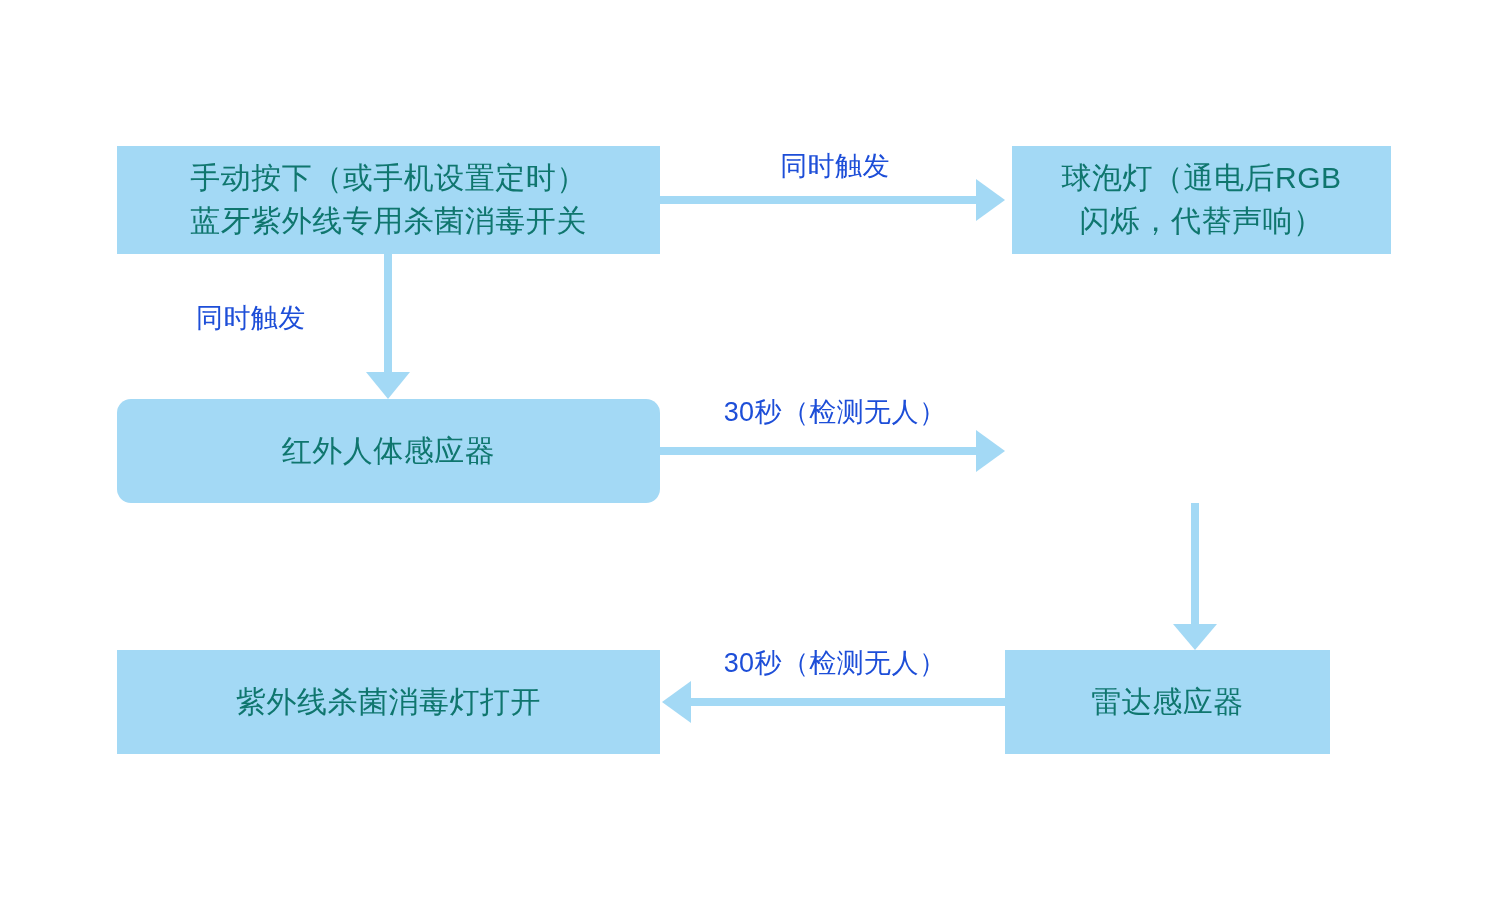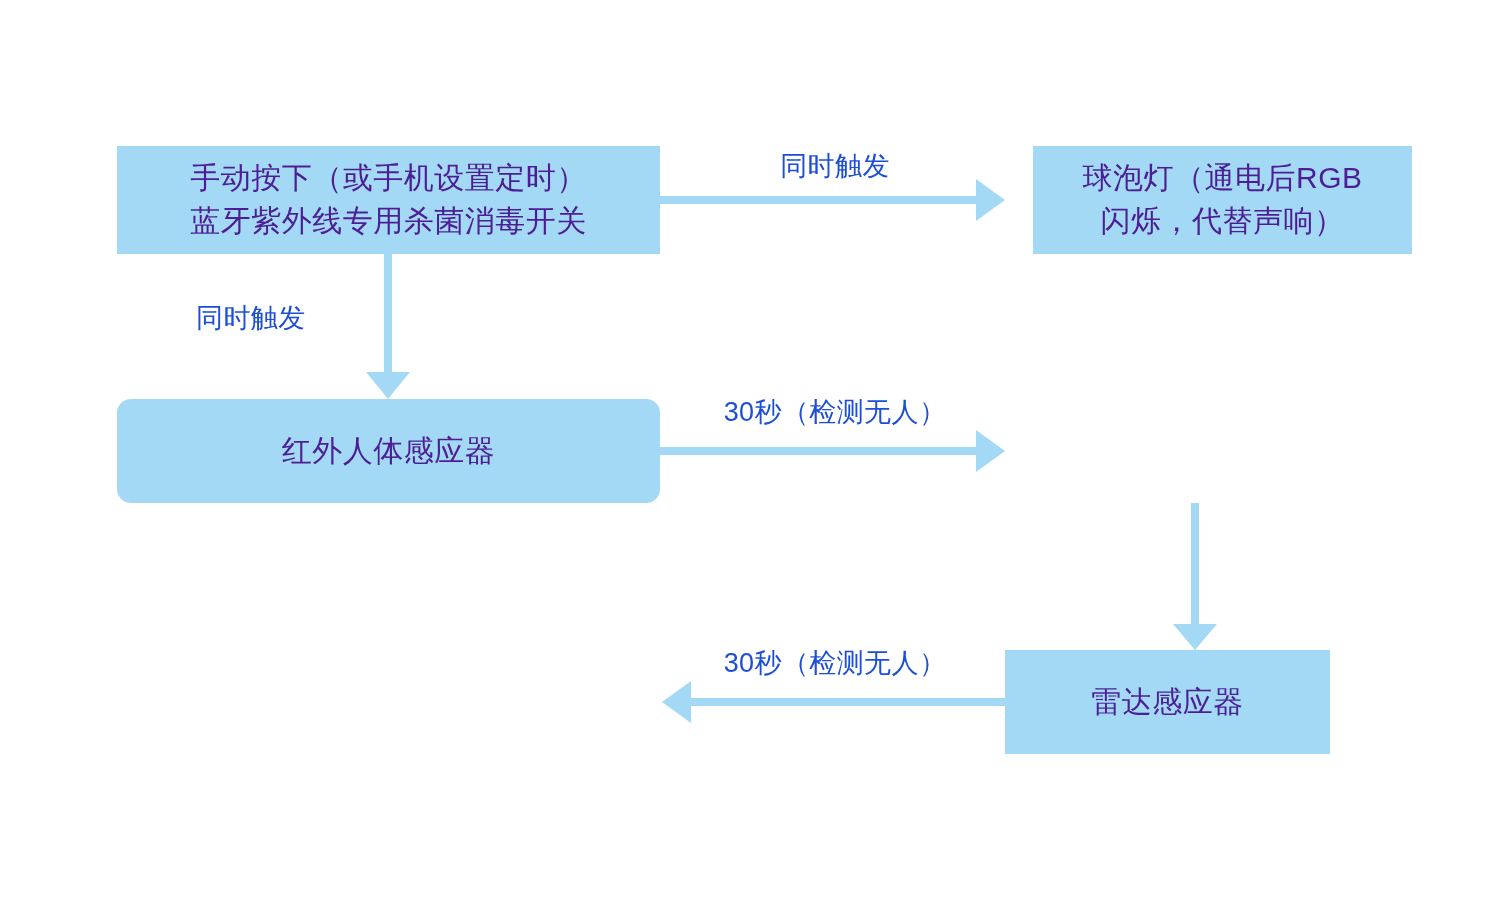--- a/index.html
+++ b/index.html
@@ -13,39 +13,39 @@
   #canvas {
     position: relative;
     width: 1500px;
     height: 898px;
     background: #ffffff;
     overflow: hidden;
   }
   .node {
     position: absolute;
     background: #a3d9f5;
-    color: #4c1d95;
+    color: #0f766e;
     display: flex;
     align-items: center;
     justify-content: center;
     text-align: center;
     line-height: 1.42;
     font-size: 30px;
     letter-spacing: 0.5px;
     box-sizing: border-box;
     padding: 4px 10px;
     white-space: pre-line;
   }
   .node-text {
     display: block;
     white-space: pre-line;
   }
   
   #node-switch   { left: 117px; top: 146px; width: 543px; height: 108px; }
-  #node-bulb     { left: 1033px; top: 146px; width: 379px; height: 108px; }
+  #node-bulb     { left: 1012px; top: 146px; width: 379px; height: 108px; }
   #node-ir       { left: 117px; top: 399px; width: 543px; height: 104px; border-radius: 14px; }
   #node-micro    { left: 1005px; top: 399px; width: 379px; height: 104px; }
   #node-uvlamp   { left: 117px; top: 650px; width: 543px; height: 104px; }
   #node-radar    { left: 1005px; top: 650px; width: 325px; height: 104px; }
 
   .edge-svg {
     position: absolute;
     left: 0;
     top: 0;
     width: 1500px;
@@ -108,20 +108,23 @@
   <div class="node" id="node-bulb">
     <span class="node-text">球泡灯（通电后RGB
 闪烁，代替声响）</span>
   </div>
 
   <div class="node" id="node-ir">
     <span class="node-text">红外人体感应器</span>
   </div>
 
 
+  <div class="node" id="node-uvlamp">
+    <span class="node-text">紫外线杀菌消毒灯打开</span>
+  </div>
 
   <div class="node" id="node-radar">
     <span class="node-text">雷达感应器</span>
   </div>
 
   <div class="edge-label" id="label-trigger-right">同时触发</div>
   <div class="edge-label" id="label-trigger-down">同时触发</div>
   <div class="edge-label" id="label-30s-mid">30秒（检测无人）</div>
   <div class="edge-label" id="label-30s-bottom">30秒（检测无人）</div>
 

